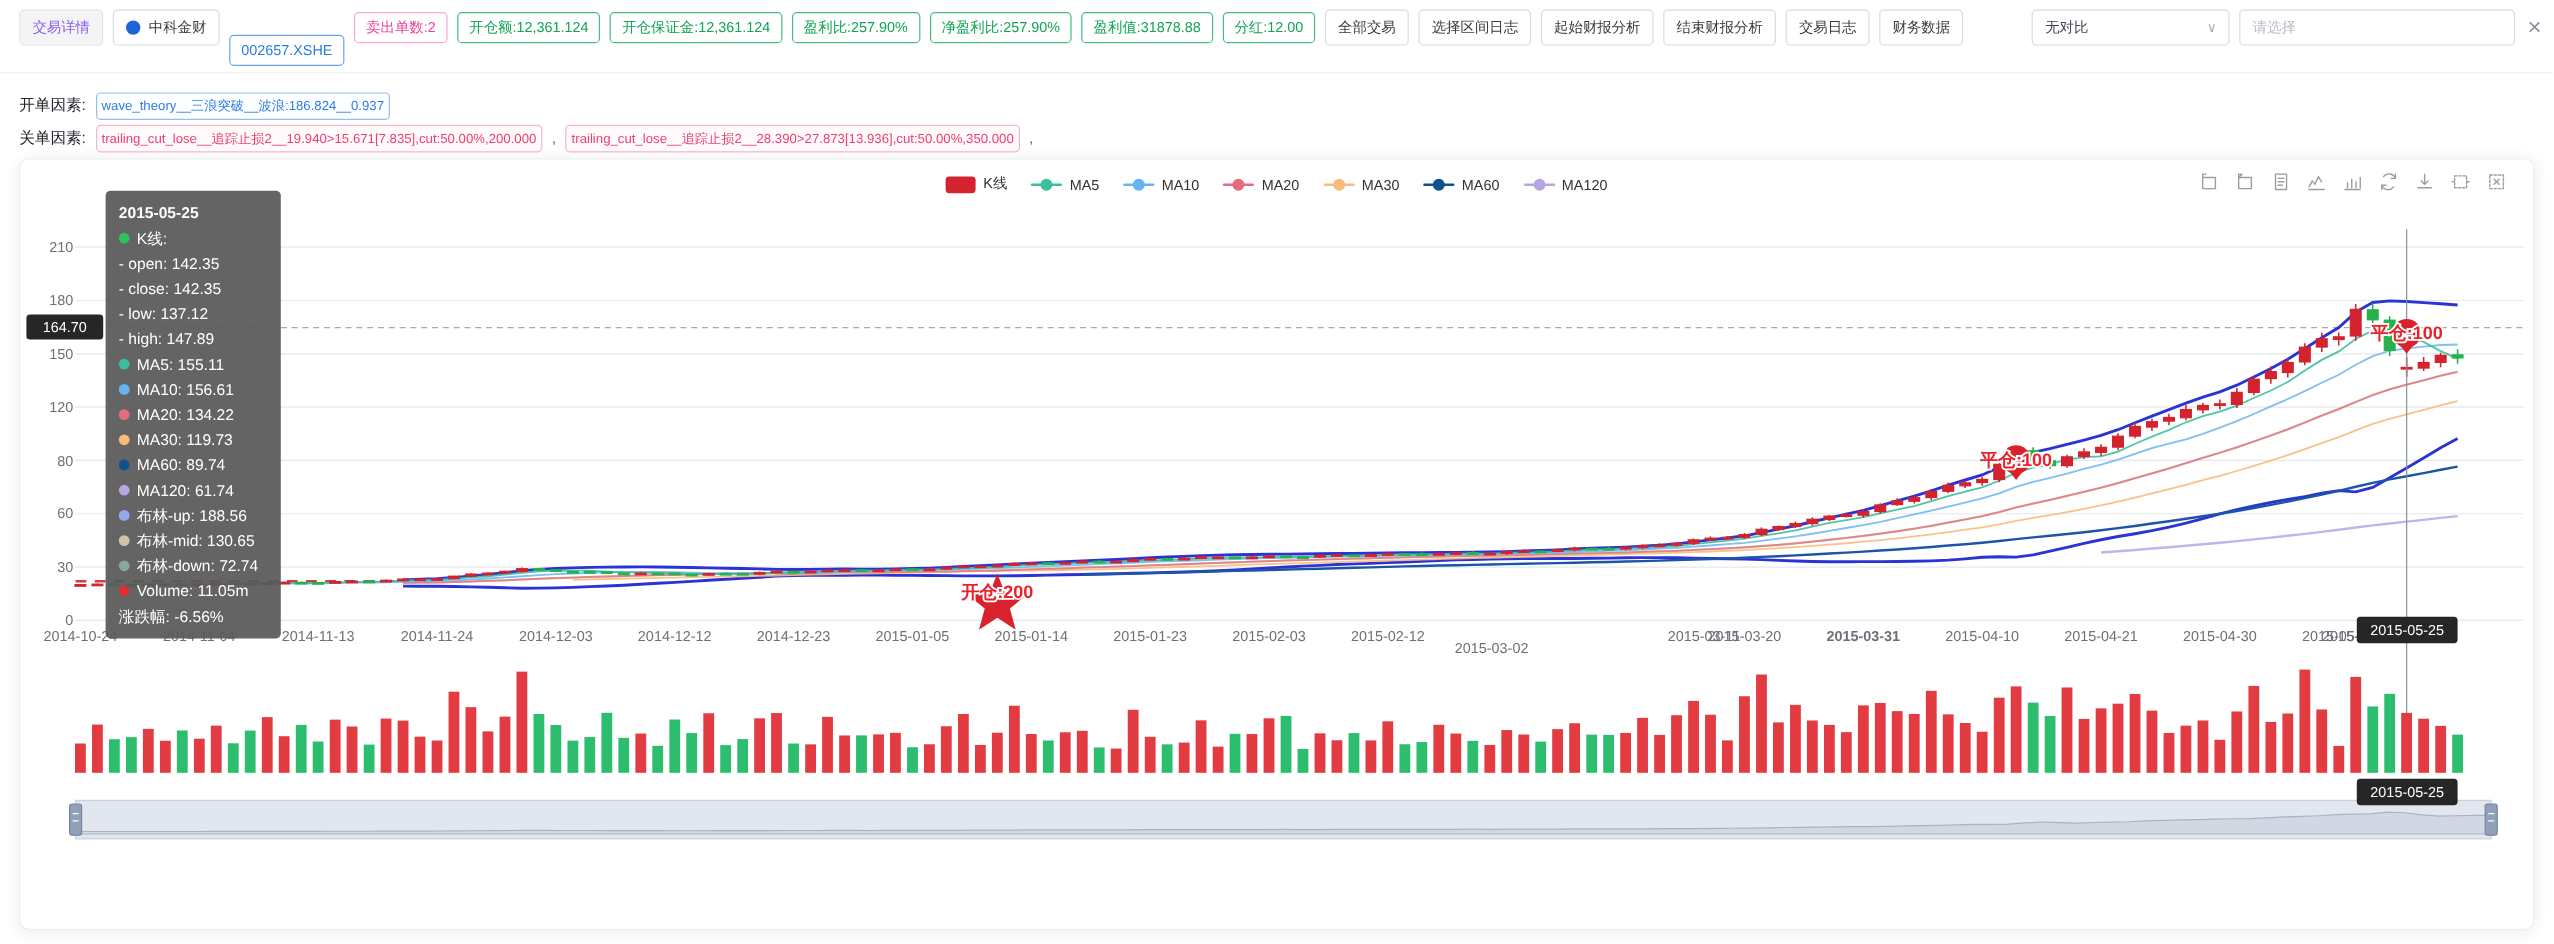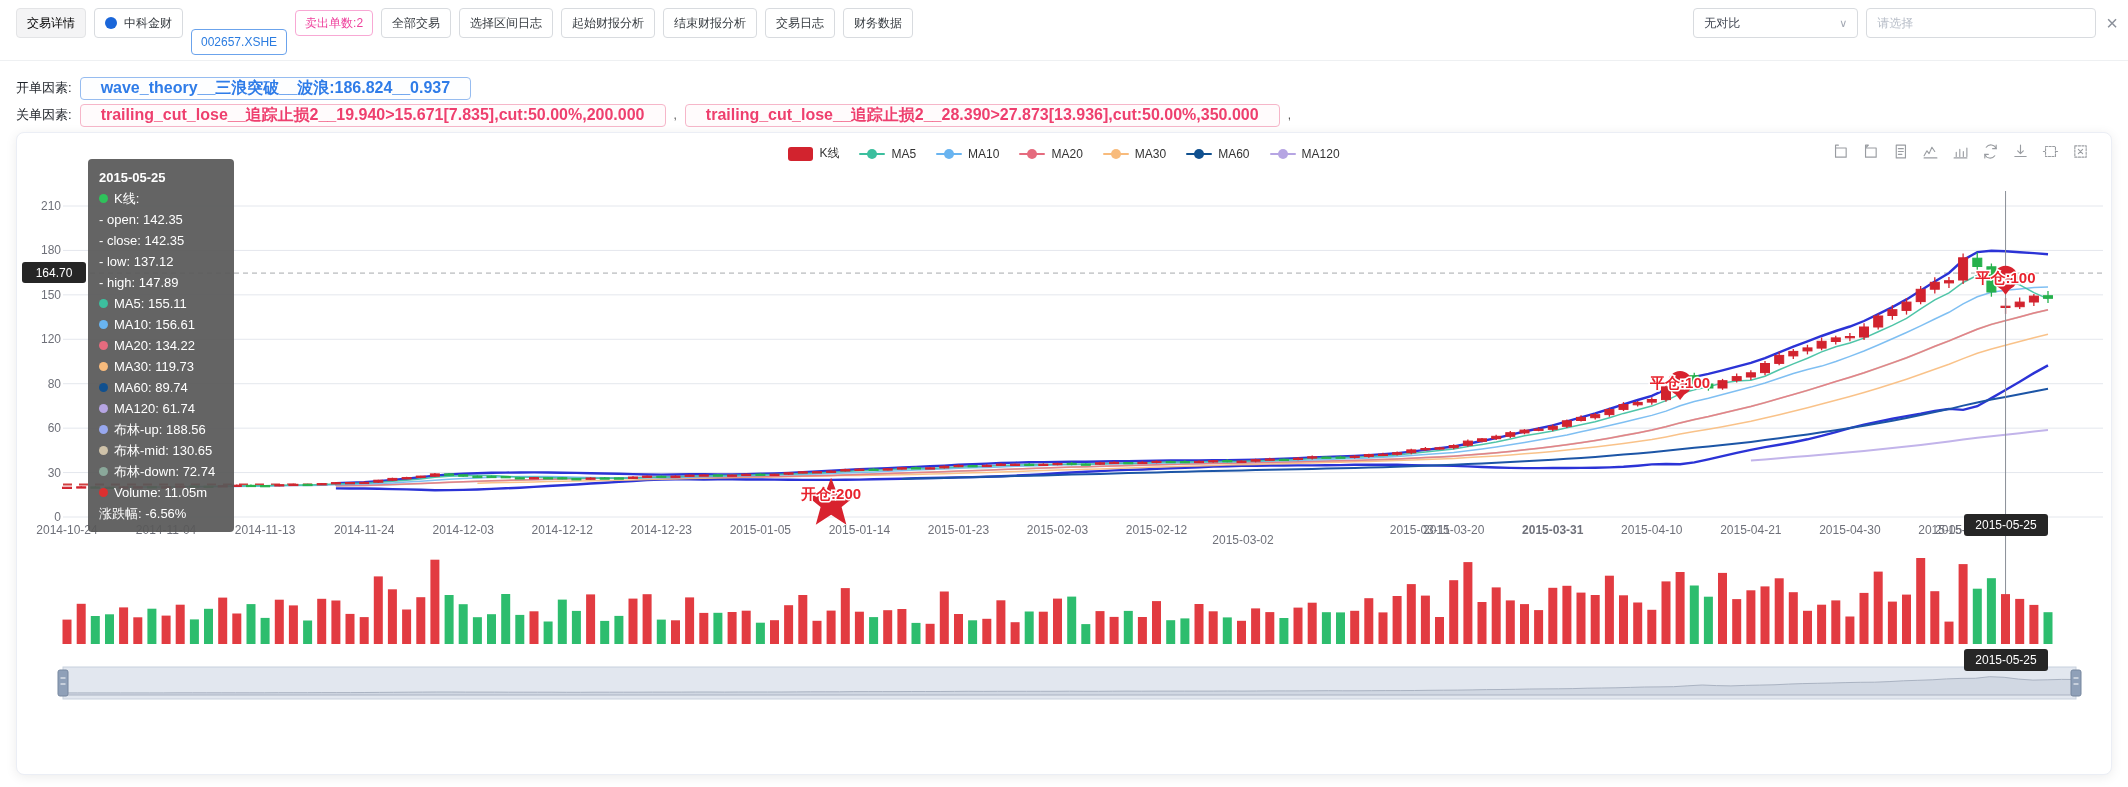--- a/index.html
+++ b/index.html
@@ -3,41 +3,41 @@
 <meta charset="utf-8">
 <style>
   * { box-sizing: border-box; margin: 0; padding: 0; }
   body { background:#fff; font-family:"Liberation Sans", sans-serif; }
   .page { position:relative; width:2128px; height:787px; background:#fff; overflow:hidden; }
 
   
   .toolbar { position:absolute; left:16px; top:8px; right:8px; display:flex; align-items:center; gap:8px; height:30px; }
   .btn { height:30px; display:inline-flex; align-items:center; gap:7px; padding:0 10px; border:1px solid #d8dbdf;
          border-radius:4px; background:#fff; color:#363b40; font-size:12px; white-space:nowrap; cursor:pointer; }
-  .btn-gray { background:#f4f4f5; border-color:#e3e4e6; color:#000000; }
+  .btn-gray { background:#f4f4f5; border-color:#e3e4e6; color:#8b5cf6; }
   .dot { width:12px; height:12px; border-radius:50%; display:inline-block; }
   .tagbadge { height:26px; display:inline-flex; align-items:center; padding:0 9px; border-radius:4px; font-size:12px;
               border:1px solid; background:#fff; white-space:nowrap; }
   .tag-blue  { color:#2b7ce0; border-color:#6ba3ec;margin-top:38px; }
   .tag-pink  { color:#ee3f9b; border-color:#f8a8d4; }
   .tag-green { color:#11a452; border-color:#48bf7f; }
   .select { margin-left:auto; width:165px; height:30px; border:1px solid #d8dbdf; border-radius:4px; background:#fff;
             display:inline-flex; align-items:center; justify-content:space-between; padding:0 10px; font-size:12px; color:#3f4450; cursor:pointer;}
   .select .chev { color:#a3a8b3; font-size:11px; }
   .tb-input { width:230px; height:30px; border:1px solid #d8dbdf; border-radius:4px; padding:0 10px; font-size:12px; color:#333;
               font-family:"Liberation Sans",sans-serif; outline:none; }
   .tb-input::placeholder { color:#b8bec8; }
   .close-x { font-size:20px; color:#8b909a; line-height:30px; cursor:pointer; padding:0 2px; }
   .top-divider { position:absolute; left:0; top:60px; width:100%; height:1px; background:#eef0f2; }
 
   
   .factor-row { position:absolute; left:16px; display:flex; align-items:center; gap:8px; height:24px; }
   .factor-label { font-size:13px; color:#1f2329; white-space:nowrap; }
-  .fbadge { height:23px; display:inline-flex; align-items:center; padding:0 20px; border-radius:4px; font-size:16px;
-            border:1px solid; white-space:nowrap;font-weight:bold; }
+  .fbadge { height:23px; display:inline-flex; align-items:center; padding:0 4px; border-radius:4px; font-size:11px;
+            border:1px solid; white-space:nowrap; }
   .fb-blue { color:#2f7ce8; border-color:#96bcf0; background:#fdfeff; }
   .fb-pink { color:#ee3f6e; border-color:#f6b6c9; background:#fffbfc; }
   .fcomma { color:#555; font-size:12px; }
 
   
   .card { position:absolute; left:16px; top:132px; width:2096px; height:643px; background:#fff;
           border:1px solid #ebeef5; border-radius:8px; box-shadow:0 2px 12px rgba(0,0,0,.08); }
   .legend { position:absolute; left:0; top:12px; width:100%; display:flex; justify-content:center; gap:20px; }
   .legend-item { display:inline-flex; align-items:center; gap:6px; font-size:12px; color:#333; cursor:pointer; }
   .lg-rect { width:25px; height:14px; border-radius:3px; }
@@ -68,20 +68,28 @@
 <div class="page">
 
   <div class="toolbar">
     <button class="btn btn-gray">交易详情</button>
     <button class="btn">
       <span class="dot" id="stock-dot" style="background: rgb(26, 102, 217);"></span>
       <span>中科金财</span>
     </button>
     <span class="tagbadge tag-blue">002657.XSHE</span>
     <span class="tagbadge tag-pink">卖出单数:2</span>
+    <span id="green-badges" style="display:inline-flex;gap:8px;">
+        <span class="tagbadge tag-green">开仓额:12,361.124</span>
+        <span class="tagbadge tag-green">开仓保证金:12,361.124</span>
+        <span class="tagbadge tag-green">盈利比:257.90%</span>
+        <span class="tagbadge tag-green">净盈利比:257.90%</span>
+        <span class="tagbadge tag-green">盈利值:31878.88</span>
+        <span class="tagbadge tag-green">分红:12.00</span>
+      </span>
     <span id="toolbar-buttons" style="display:inline-flex;gap:8px;">
         <button class="btn">全部交易</button>
         <button class="btn">选择区间日志</button>
         <button class="btn">起始财报分析</button>
         <button class="btn">结束财报分析</button>
         <button class="btn">交易日志</button>
         <button class="btn">财务数据</button>
       </span>
     <div class="select">
       <span>无对比</span>

